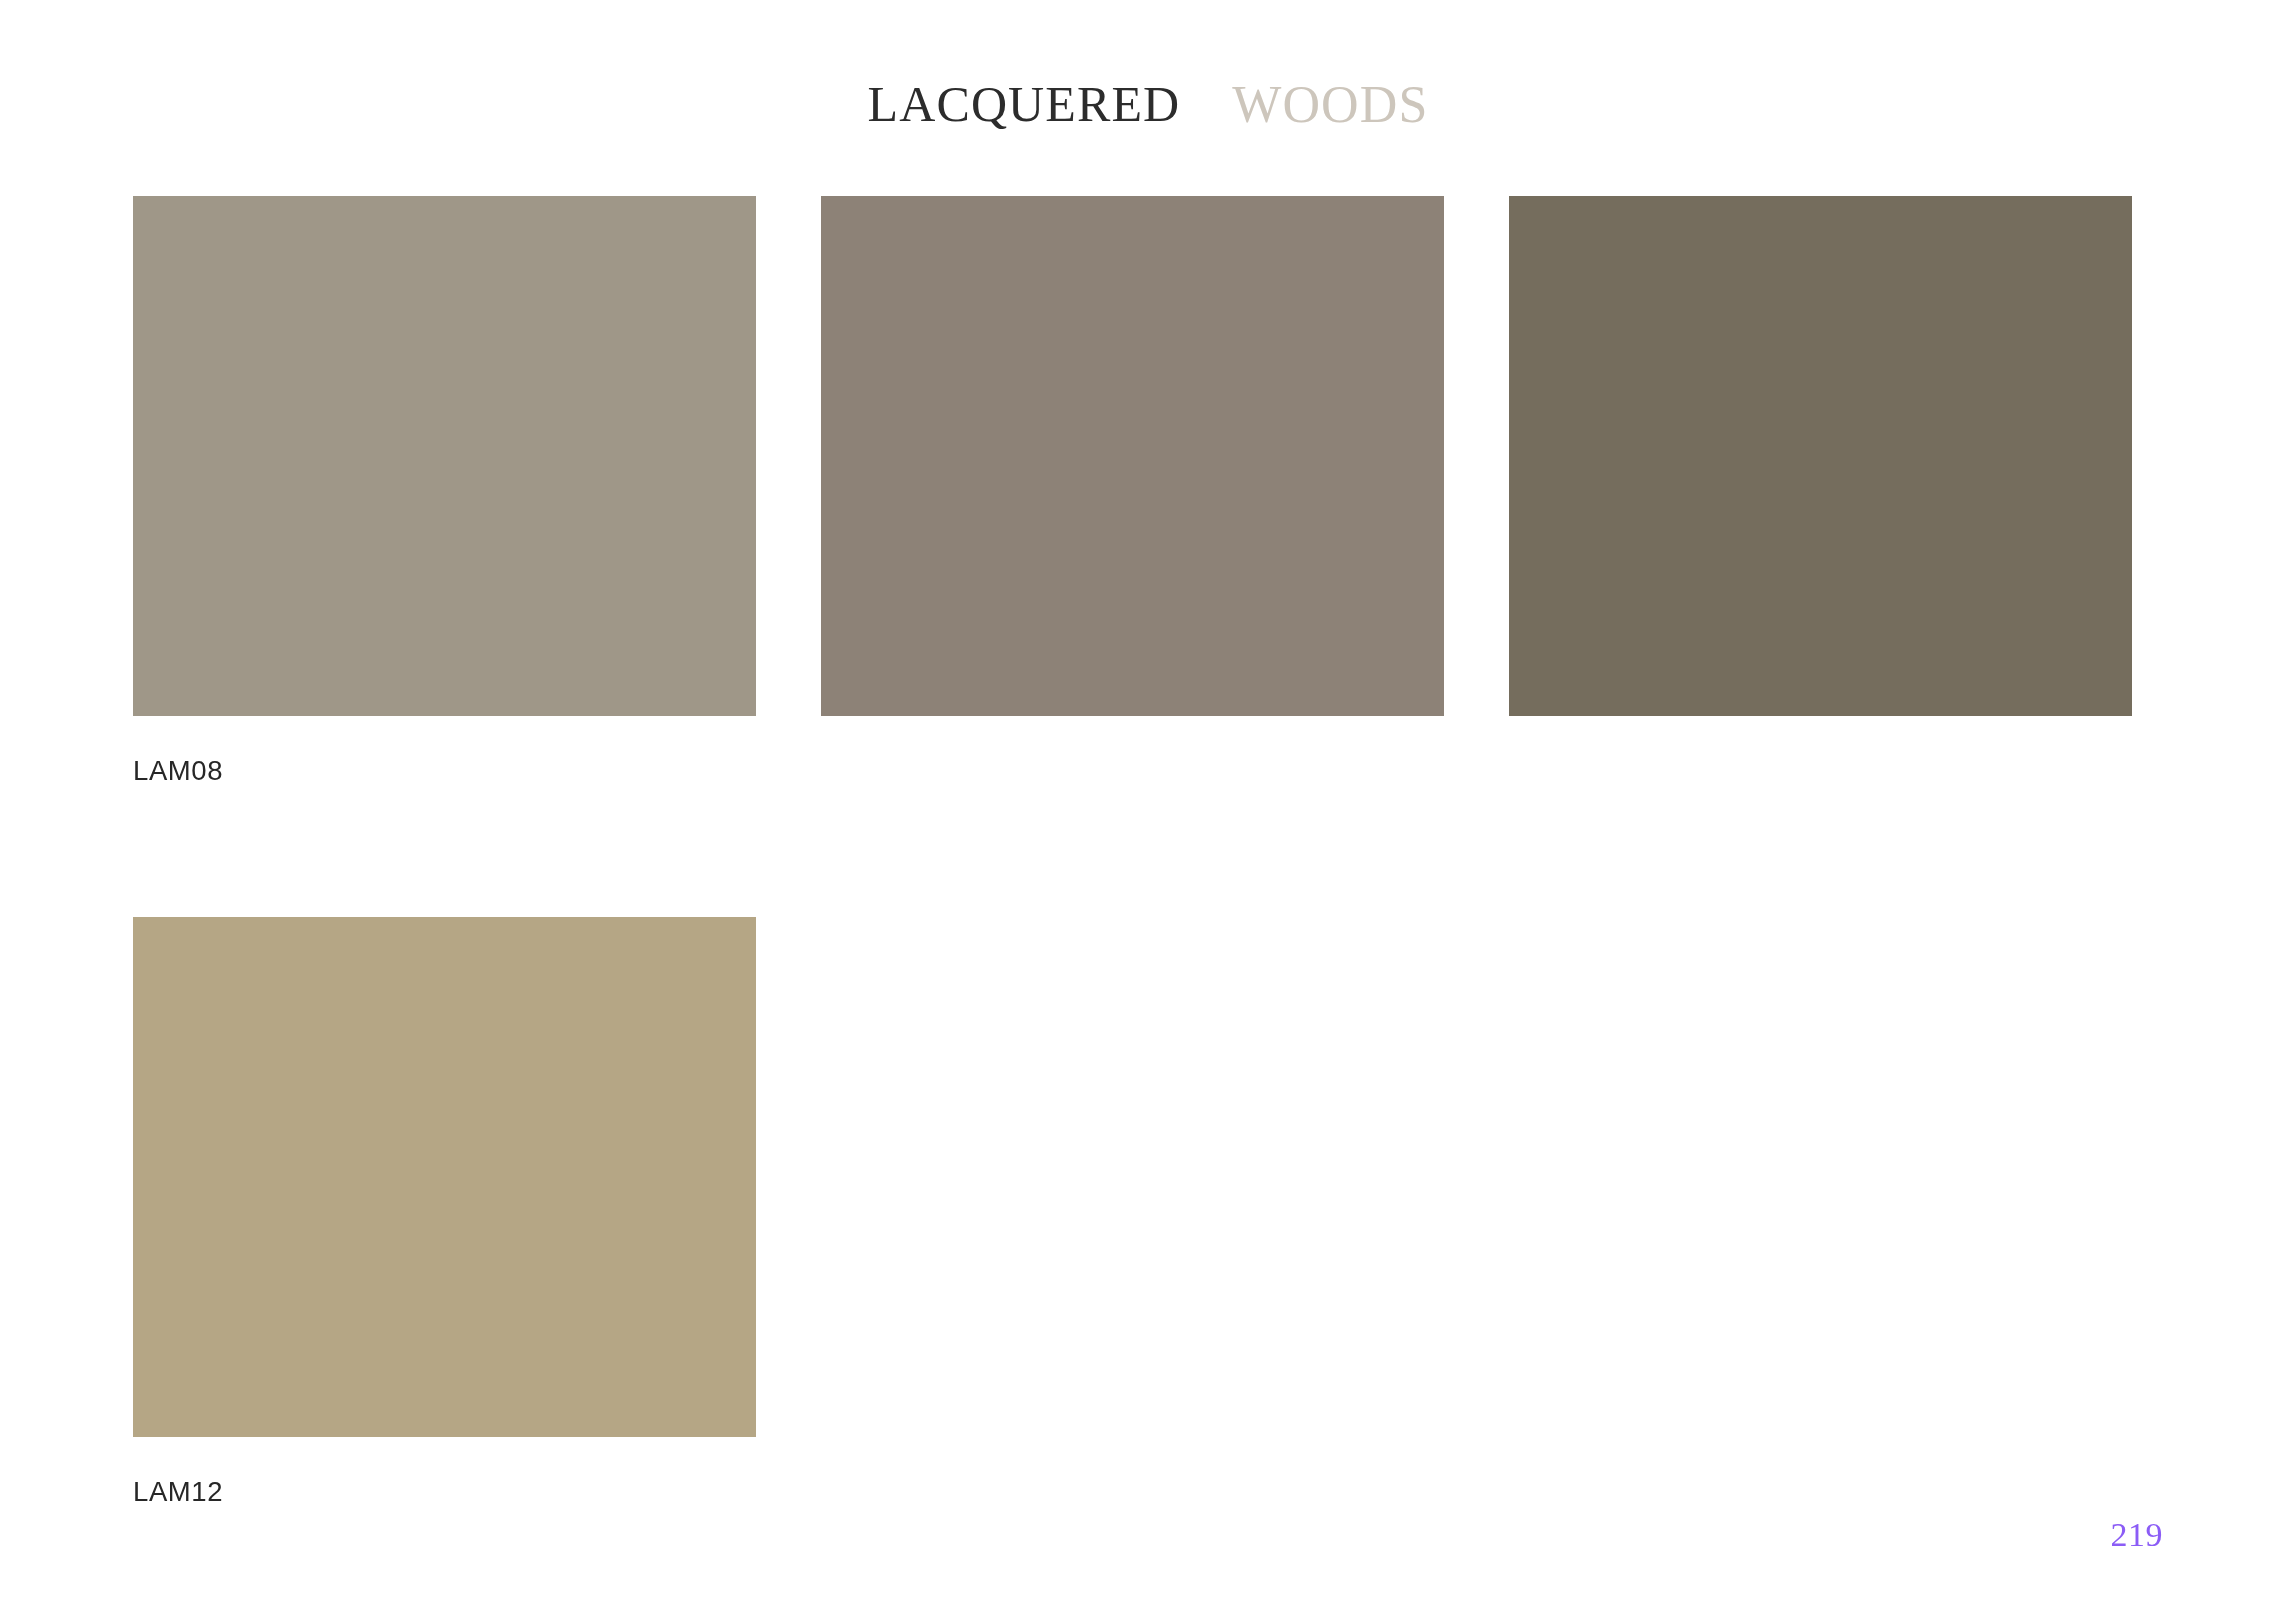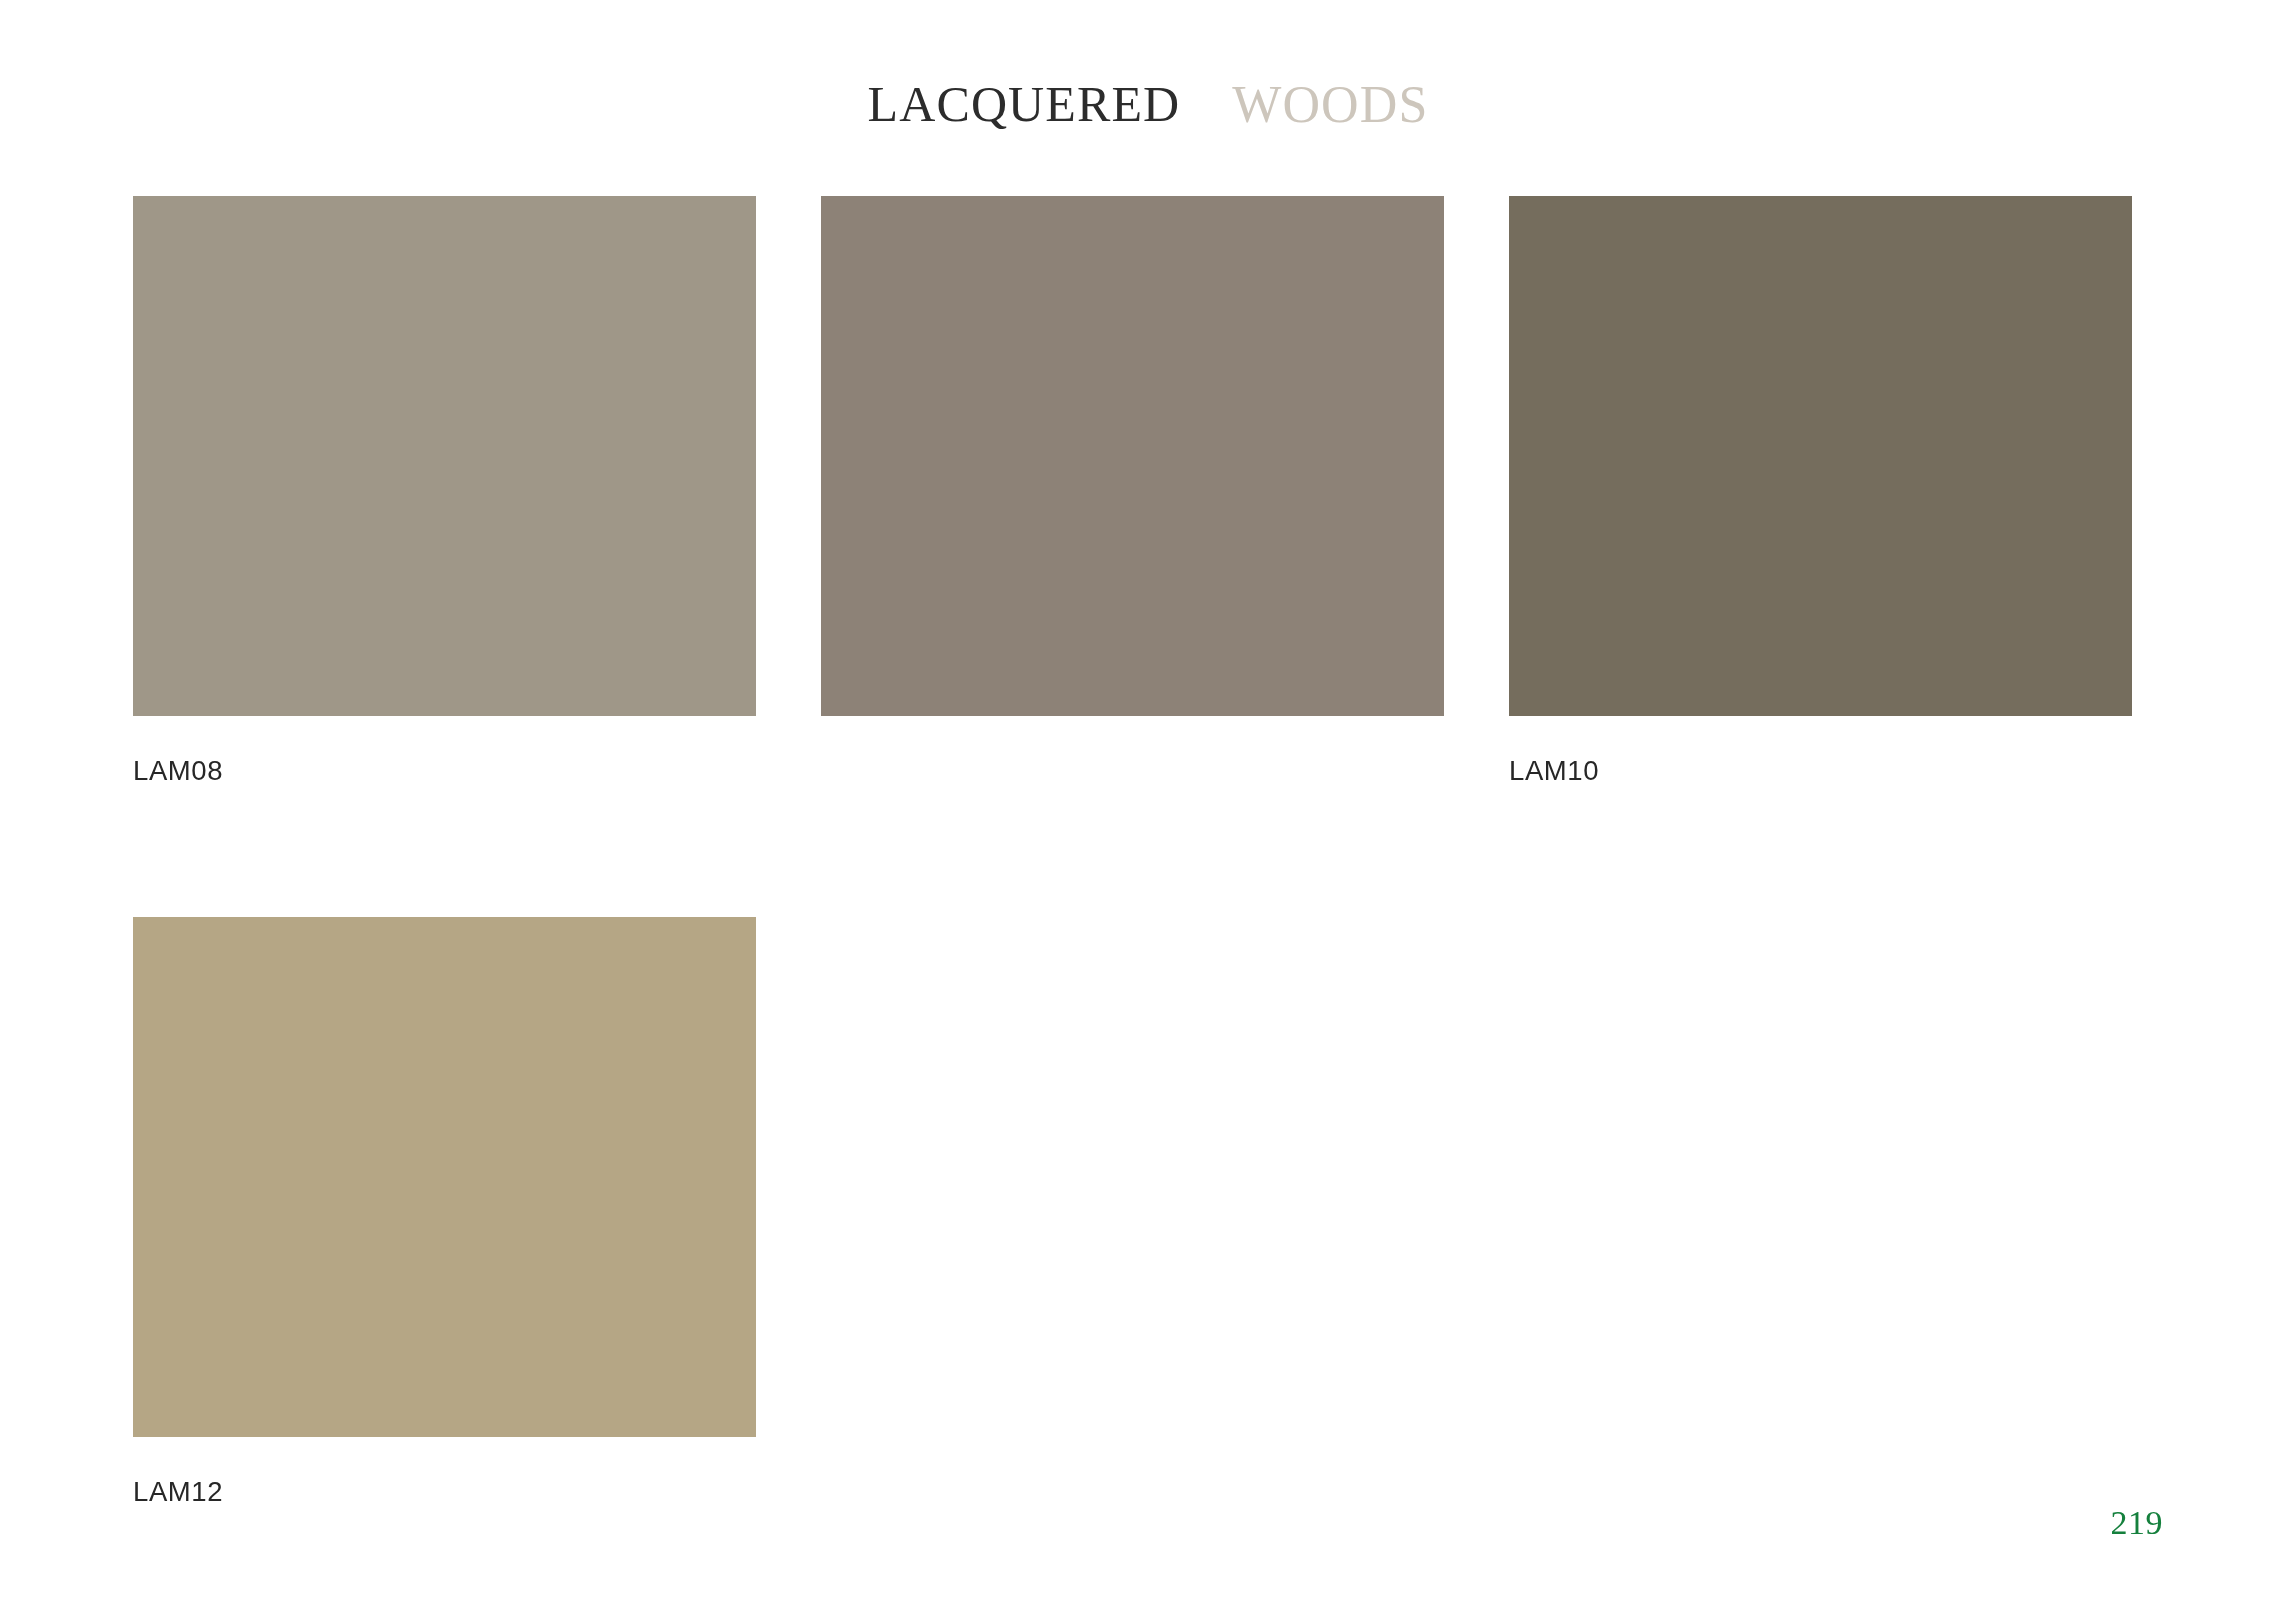--- a/index.html
+++ b/index.html
@@ -150,25 +150,25 @@
         rgba(60,48,12,0.07) 2.8px,
         rgba(0,0,0,0.00) 2.8px,
         rgba(0,0,0,0.00) 4.6px);
     pointer-events: none;
   }
 
   
   .page-number {
     position: absolute;
     right: 133px;
-    bottom: 84px;
+    bottom: 72px;
     font-family: "Liberation Serif", "DejaVu Serif", serif;
     font-size: 34px;
     line-height: 1;
-    color: #15803d;
+    color: #8b5cf6;
     letter-spacing: 0.5px;
   }
 </style>
 </head>
 <body>
 
 <div class="page" style="background: rgb(255, 255, 255);">
 
   <div class="header">
     <div class="header-title" style="color: rgb(44, 44, 44);">LACQUERED</div>
@@ -181,21 +181,20 @@
       <div class="swatch-chip" style="background-color: rgb(159, 151, 136);"></div>
       <div class="swatch-label">LAM08</div>
     </div>
 
     <div class="swatch-cell">
       <div class="swatch-chip" style="background-color: rgb(141, 130, 119);"></div>
     </div>
 
     <div class="swatch-cell">
       <div class="swatch-chip" style="background-color: rgb(117, 109, 93);"></div>
-      <div class="swatch-label">LAM10</div>
     </div>
 
 
     <div class="swatch-cell">
       <div class="swatch-chip" style="background-color: rgb(181, 166, 133);"></div>
       <div class="swatch-label">LAM12</div>
     </div>
 
 
   </div>

